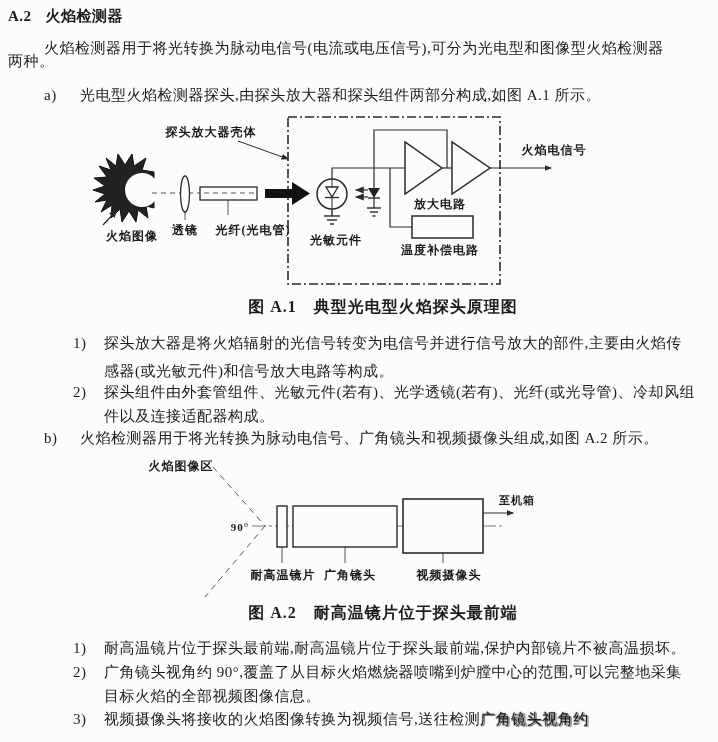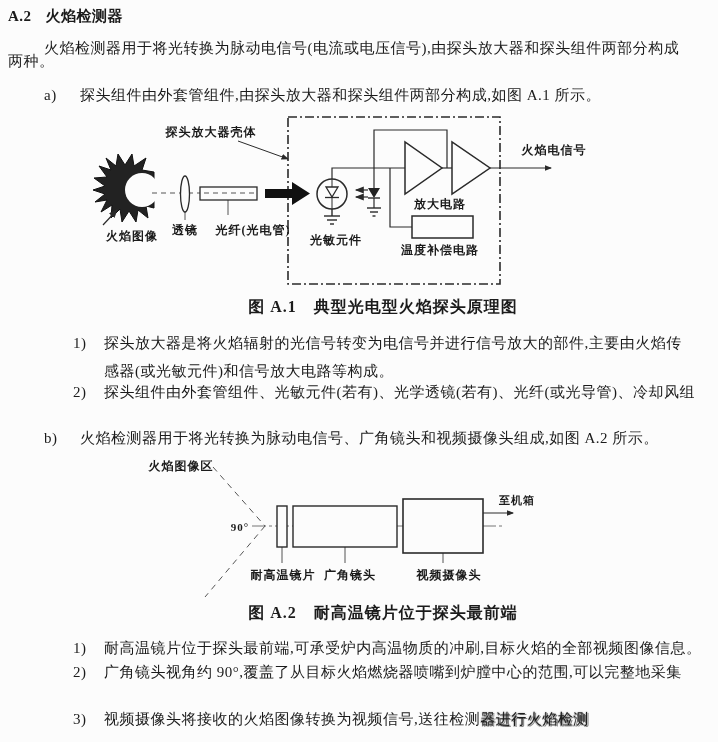--- a/index.html
+++ b/index.html
@@ -23,25 +23,25 @@
 </style>
 </head>
 <body>
 
 <div class="page">
 
   <div class="tl bold" style="left:8px;top:8px">
     <span>A.2</span><span class="head-gap"></span><span>火焰检测器</span>
   </div>
 
-  <div class="tl" style="left:44px;top:40px">火焰检测器用于将光转换为脉动电信号(电流或电压信号),由探头放大器和探头组件两部分构成</div>
+  <div class="tl" style="left:44px;top:40px">火焰检测器用于将光转换为脉动电信号(电流或电压信号),可分为光电型和图像型火焰检测器</div>
   <div class="tl" style="left:8px;top:53px">两种。</div>
 
   <div class="tl" style="left:44px;top:87px">
-    <span class="mk">a)</span><span>探头组件由外套管组件,由探头放大器和探头组件两部分构成,如图 A.1 所示。</span>
+    <span class="mk">a)</span><span>光电型火焰检测器探头,由探头放大器和探头组件两部分构成,如图 A.1 所示。</span>
   </div>
 
   <svg style="left:80px;top:110px" width="520" height="182" viewBox="0 0 520 182">
     <defs>
       <marker id="ah1" markerWidth="9" markerHeight="8" refX="6.5" refY="3" orient="auto">
         <path d="M0,0 L7.5,3 L0,6 Z" fill="#2a2a2a"></path>
       </marker>
     </defs>
 
     <rect x="208" y="7" width="212" height="167" fill="none" stroke="#2a2a2a" stroke-width="1.6" stroke-dasharray="9 3 2 3"></rect>
@@ -118,20 +118,21 @@
 
   <div class="caption" style="top:297px">图 A.1　典型光电型火焰探头原理图</div>
 
   <div class="tl" style="left:73px;top:335px">
     <span class="mkn">1)</span><span>探头放大器是将火焰辐射的光信号转变为电信号并进行信号放大的部件,主要由火焰传</span>
   </div>
   <div class="tl" style="left:104px;top:363px">感器(或光敏元件)和信号放大电路等构成。</div>
   <div class="tl" style="left:73px;top:384px">
     <span class="mkn">2)</span><span>探头组件由外套管组件、光敏元件(若有)、光学透镜(若有)、光纤(或光导管)、冷却风组</span>
   </div>
+  <div class="tl" style="left:104px;top:408px">件以及连接适配器构成。</div>
 
   <div class="tl" style="left:44px;top:430px">
     <span class="mk">b)</span><span>火焰检测器用于将光转换为脉动电信号、广角镜头和视频摄像头组成,如图 A.2 所示。</span>
   </div>
 
   <svg style="left:145px;top:455px" width="420" height="145" viewBox="0 0 420 145">
     <defs>
       <marker id="ah2" markerWidth="9" markerHeight="8" refX="6.5" refY="3" orient="auto">
         <path d="M0,0 L7.5,3 L0,6 Z" fill="#2a2a2a"></path>
       </marker>
@@ -159,22 +160,23 @@
     <line x1="298" y1="98" x2="298" y2="108" stroke="#2a2a2a" stroke-width="0.8"></line>
 
     <text x="138" y="124" text-anchor="middle">耐高温镜片</text>
     <text x="205" y="124" text-anchor="middle">广角镜头</text>
     <text x="304" y="124" text-anchor="middle">视频摄像头</text>
   </svg>
 
   <div class="caption" style="top:603px">图 A.2　耐高温镜片位于探头最前端</div>
 
   <div class="tl" style="left:73px;top:640px">
-    <span class="mkn">1)</span><span>耐高温镜片位于探头最前端,可承受炉内高温物质的冲刷,目标火焰的全部视频图像信息。</span>
+    <span class="mkn">1)</span><span>耐高温镜片位于探头最前端,耐高温镜片位于探头最前端,保护内部镜片不被高温损坏。</span>
   </div>
   <div class="tl" style="left:73px;top:664px">
     <span class="mkn">2)</span><span>广角镜头视角约 90°,覆盖了从目标火焰燃烧器喷嘴到炉膛中心的范围,可以完整地采集</span>
   </div>
+  <div class="tl" style="left:104px;top:688px">目标火焰的全部视频图像信息。</div>
   <div class="tl" style="left:73px;top:711px">
-    <span class="mkn">3)</span><span>视频摄像头将接收的火焰图像转换为视频信号,送往检测</span><span class="smudge">器进行火焰检测</span>
+    <span class="mkn">3)</span><span>视频摄像头将接收的火焰图像转换为视频信号,送往检测</span><span class="smudge">广角镜头视角约</span>
   </div>
 
 </div>
 
 </body></html>

